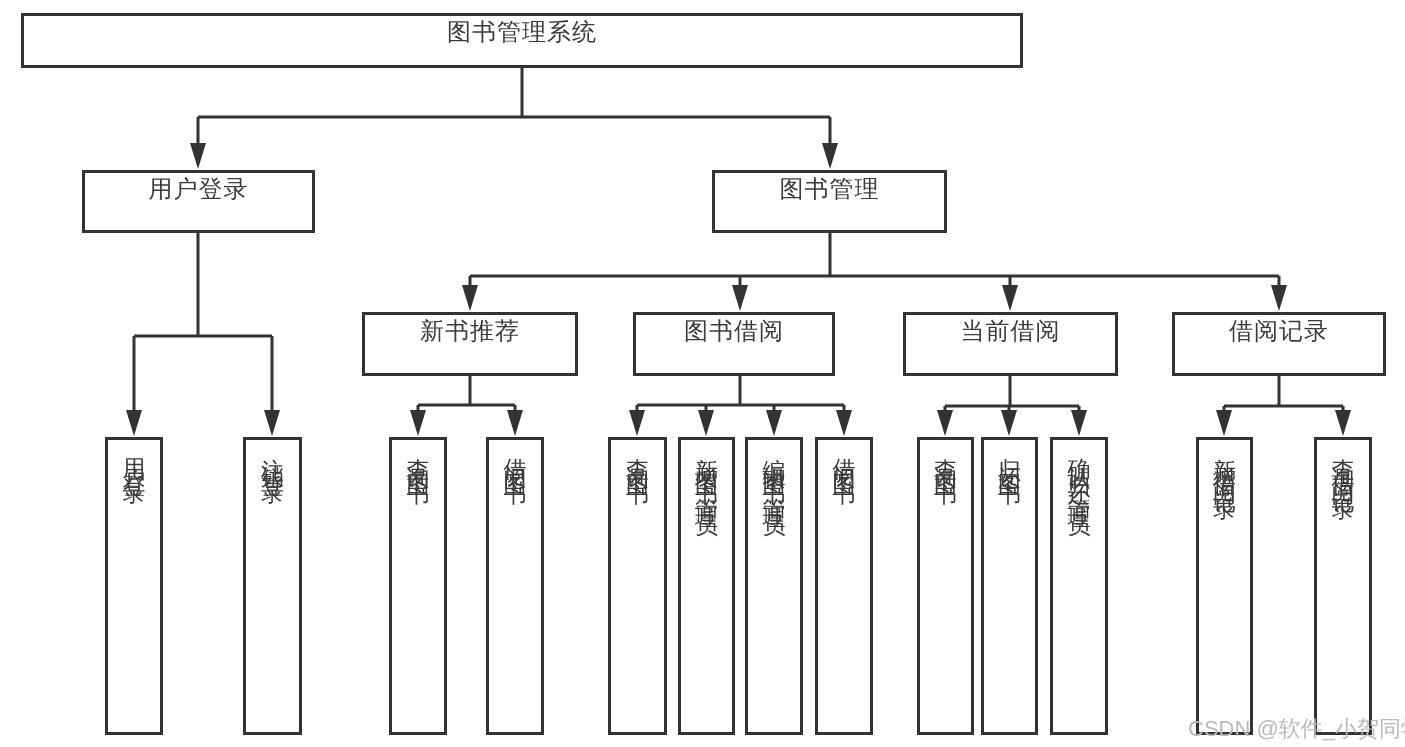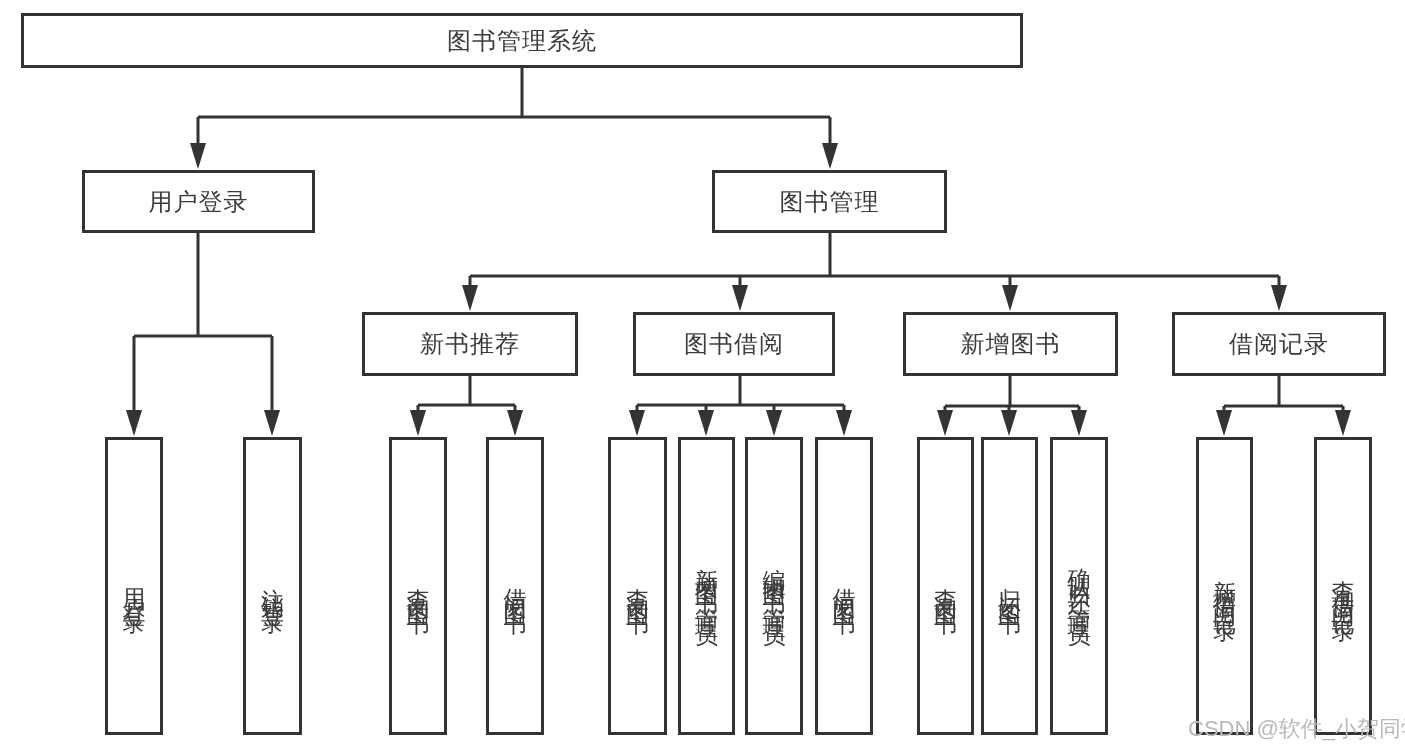--- a/index.html
+++ b/index.html
@@ -22,21 +22,21 @@
     width: 1405px;
     height: 747px;
     z-index: 1;
   }
   .box {
     position: absolute;
     box-sizing: border-box;
     border: 3px solid #333333;
     background: #ffffff;
     display: flex;
-    align-items: center;
+    align-items: flex-start;
     justify-content: center;
     color: #3b3b3b;
     z-index: 2;
   }
   .hlabel {
     font-size: 24px;
     letter-spacing: 1px;
     white-space: nowrap;
   }
   .leaf .vlabel {
@@ -128,21 +128,21 @@
     <span class="hlabel">新书推荐</span>
   </div>
 
   <div class="box n-book-mgmt">
     <span class="hlabel">图书管理</span>
   </div>
   <div class="box n-borrowing">
     <span class="hlabel">图书借阅</span>
   </div>
   <div class="box n-current">
-    <span class="hlabel">新增图书</span>
+    <span class="hlabel">当前借阅</span>
   </div>
   <div class="box n-records">
     <span class="hlabel">借阅记录</span>
   </div>
 
   <div class="box leaf l1">
     <span class="vlabel">用户登录</span>
   </div>
   <div class="box leaf l2">
     <span class="vlabel">注销登录</span>

